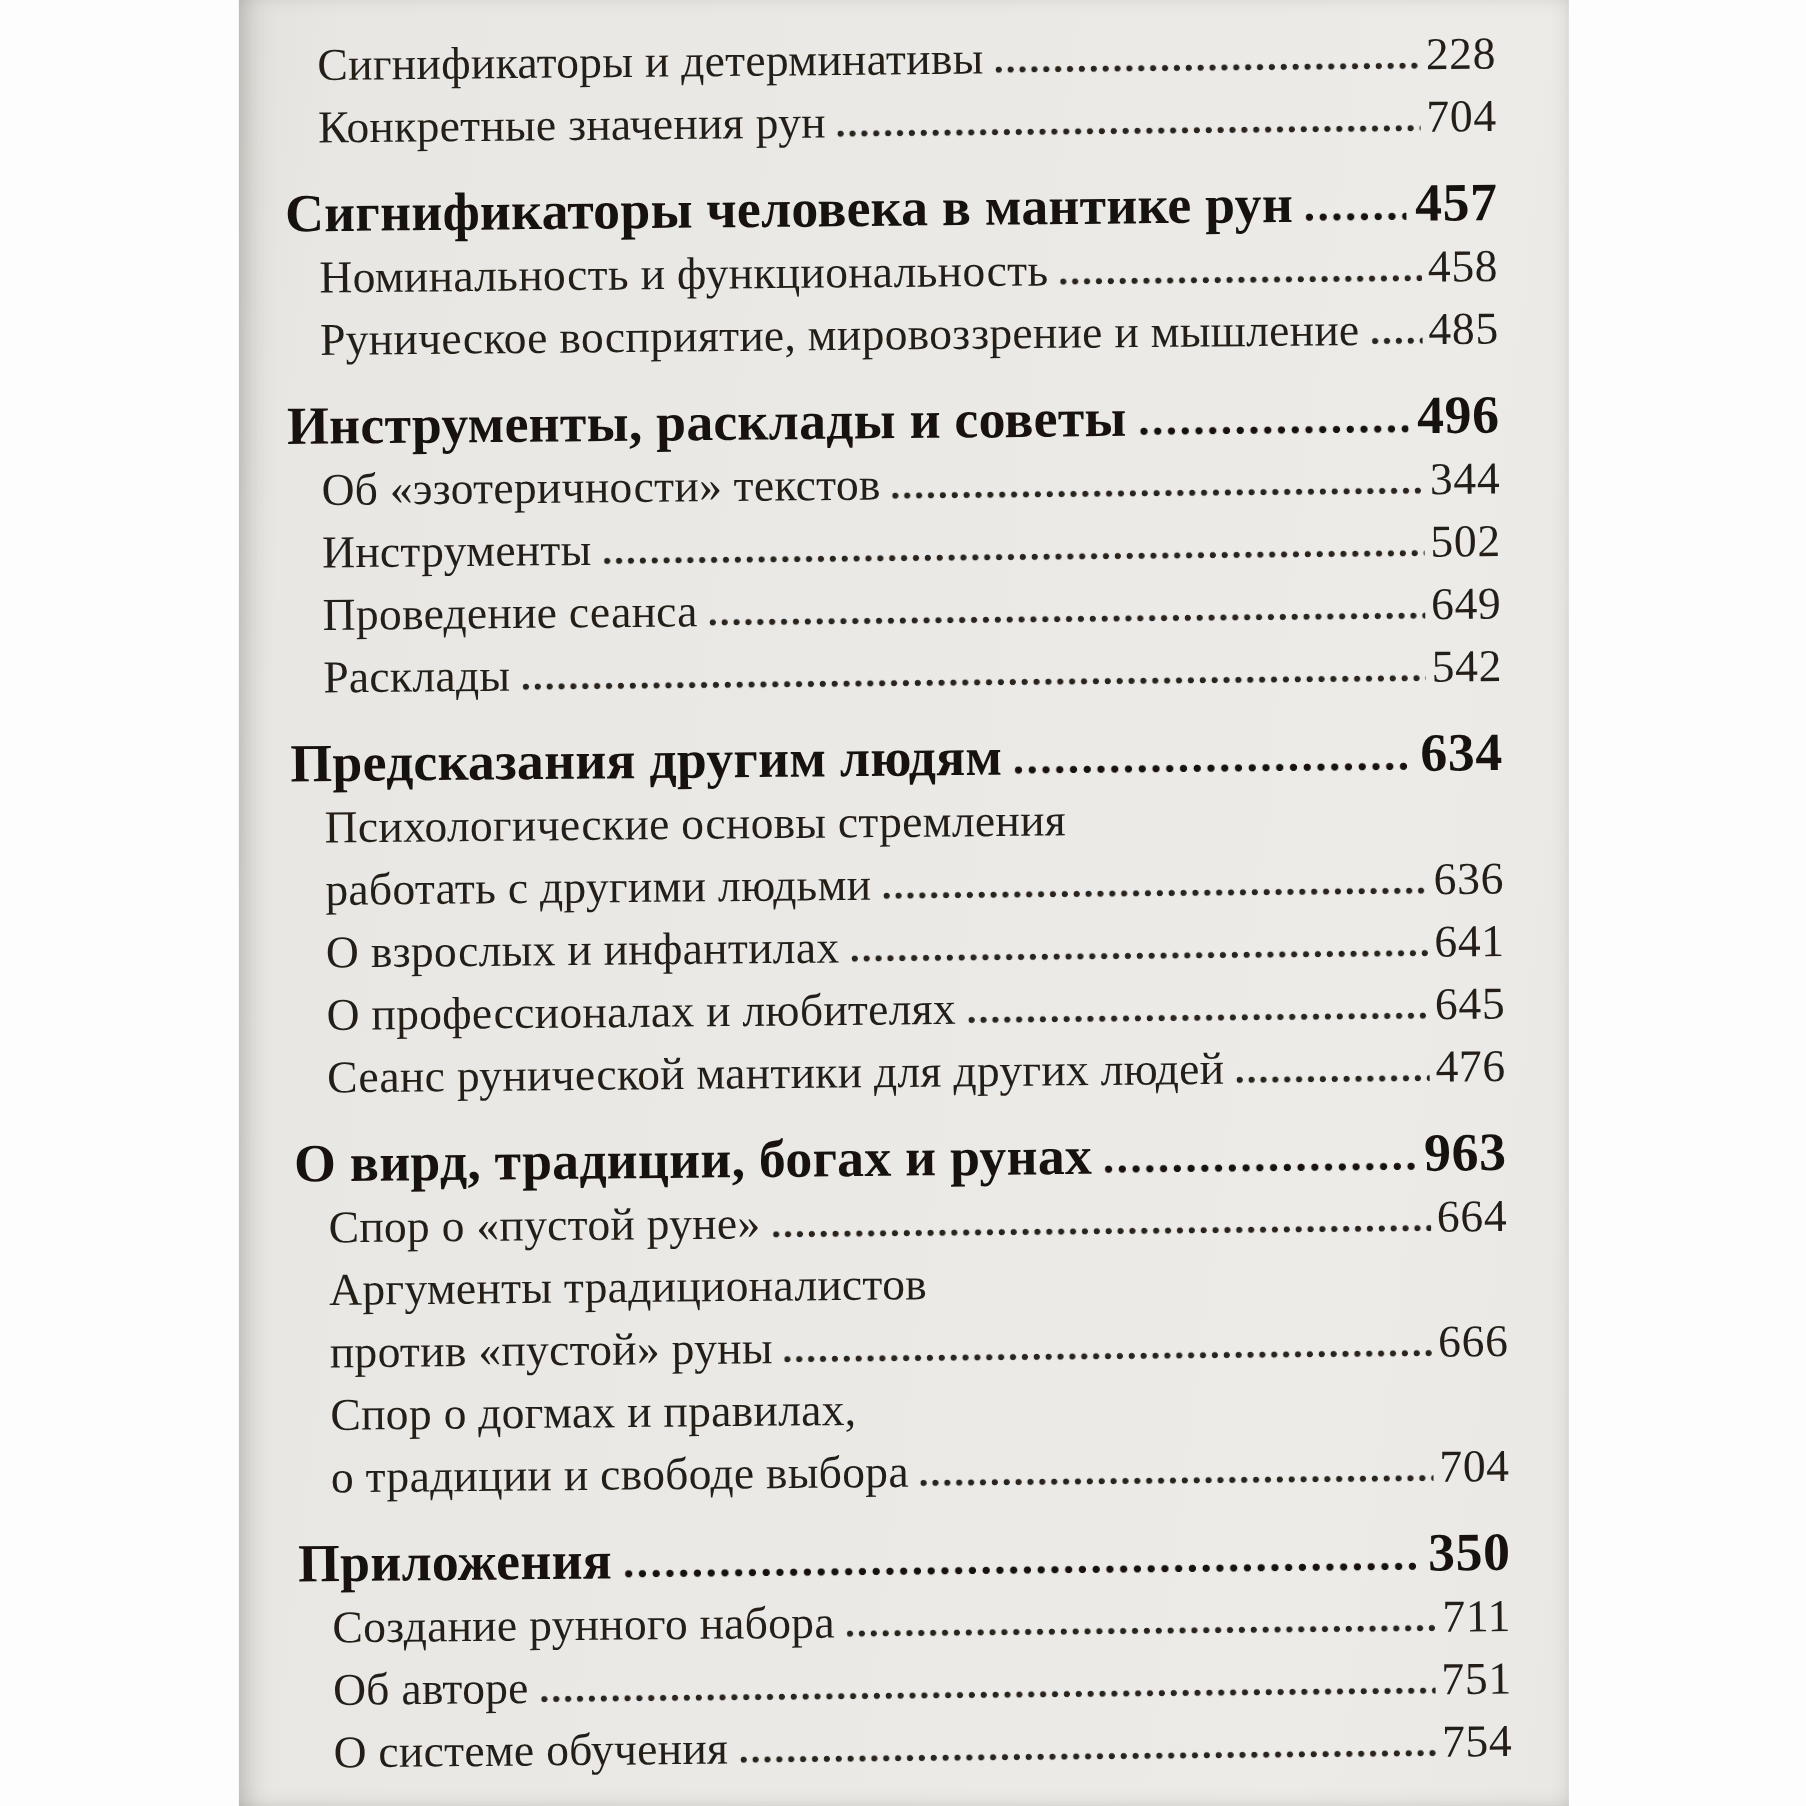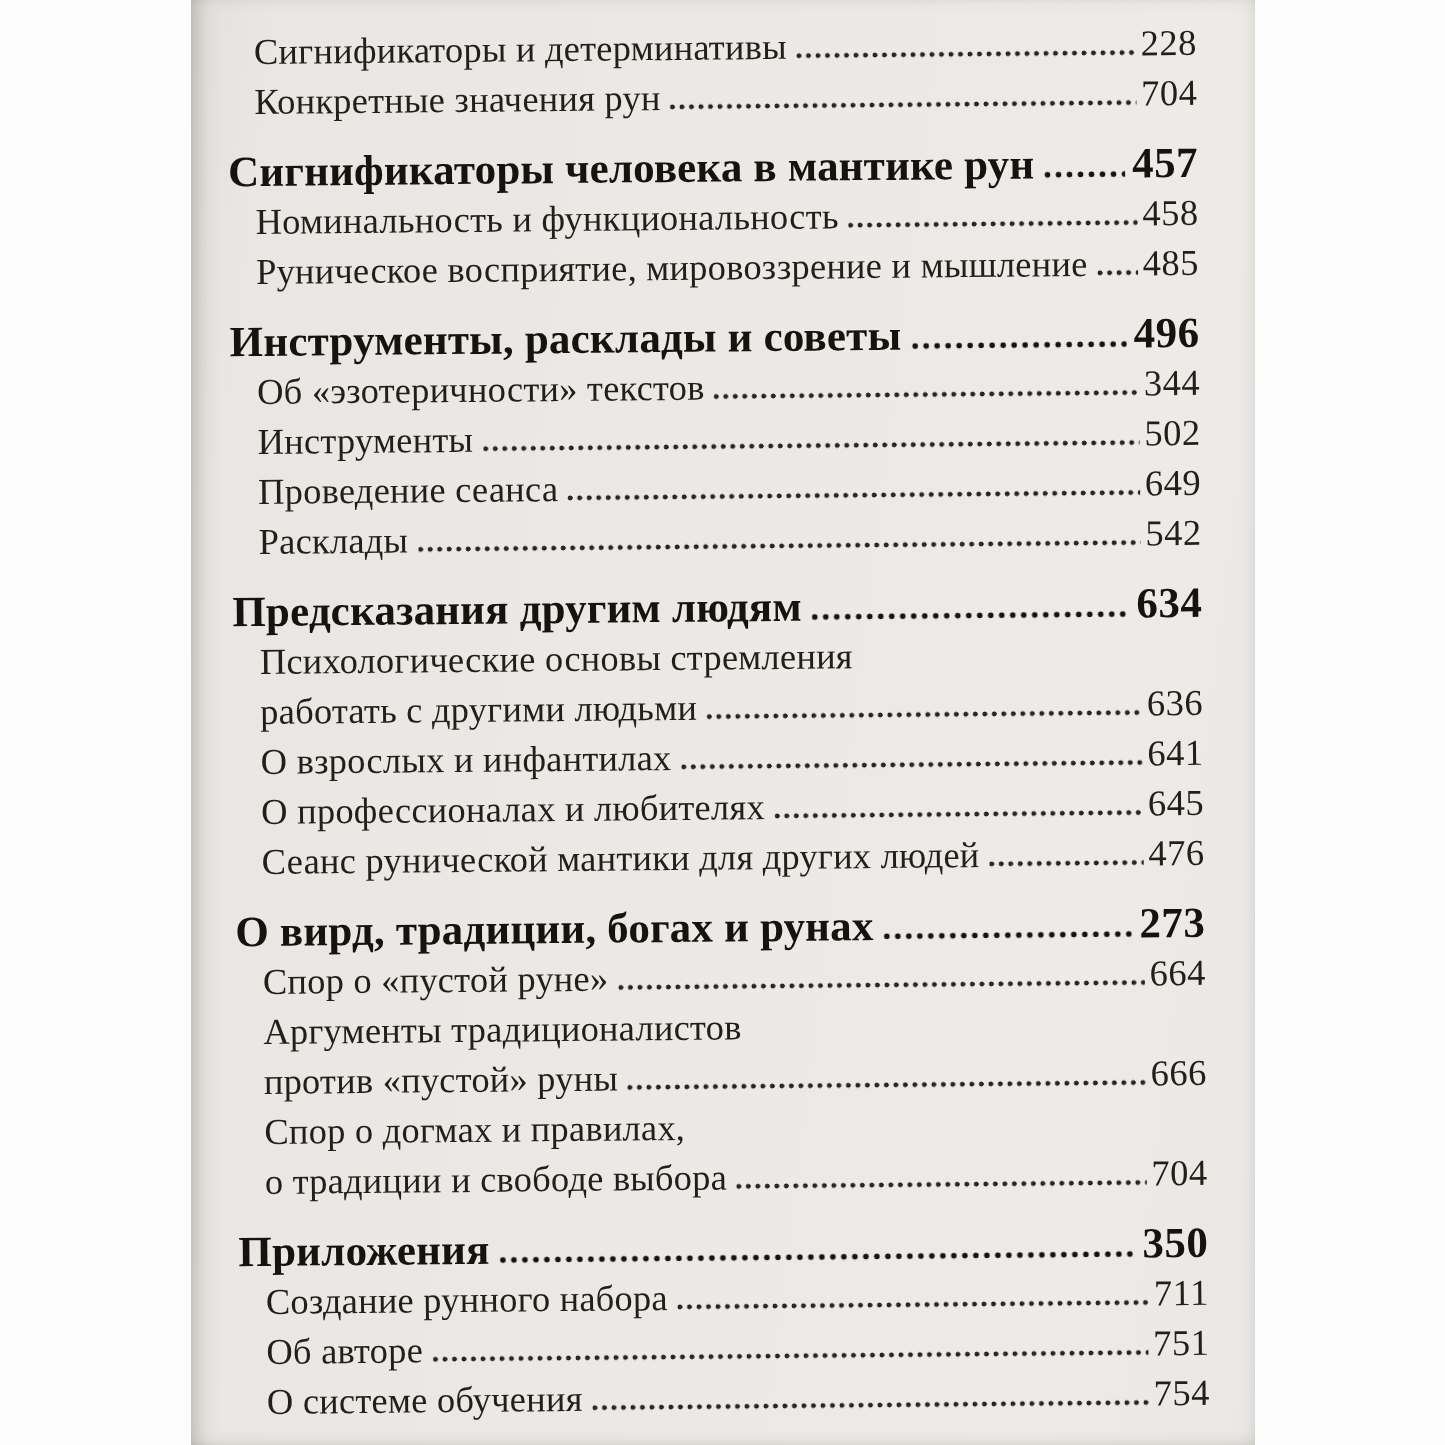--- a/index.html
+++ b/index.html
@@ -176,21 +176,21 @@
 
       <div class="row entry">
         <span class="t">Сеанс рунической мантики для других людей</span>
         <span class="dots"></span>
         <span class="p">476</span>
       </div>
 
       <div class="row head">
         <span class="t">О вирд, традиции, богах и рунах</span>
         <span class="dots"></span>
-        <span class="p">273</span>
+        <span class="p">963</span>
       </div>
 
       <div class="row entry">
         <span class="t">Спор о «пустой руне»</span>
         <span class="dots"></span>
         <span class="p">664</span>
       </div>
 
       <div class="row entry cont">
         <span class="t">Аргументы традиционалистов</span>

